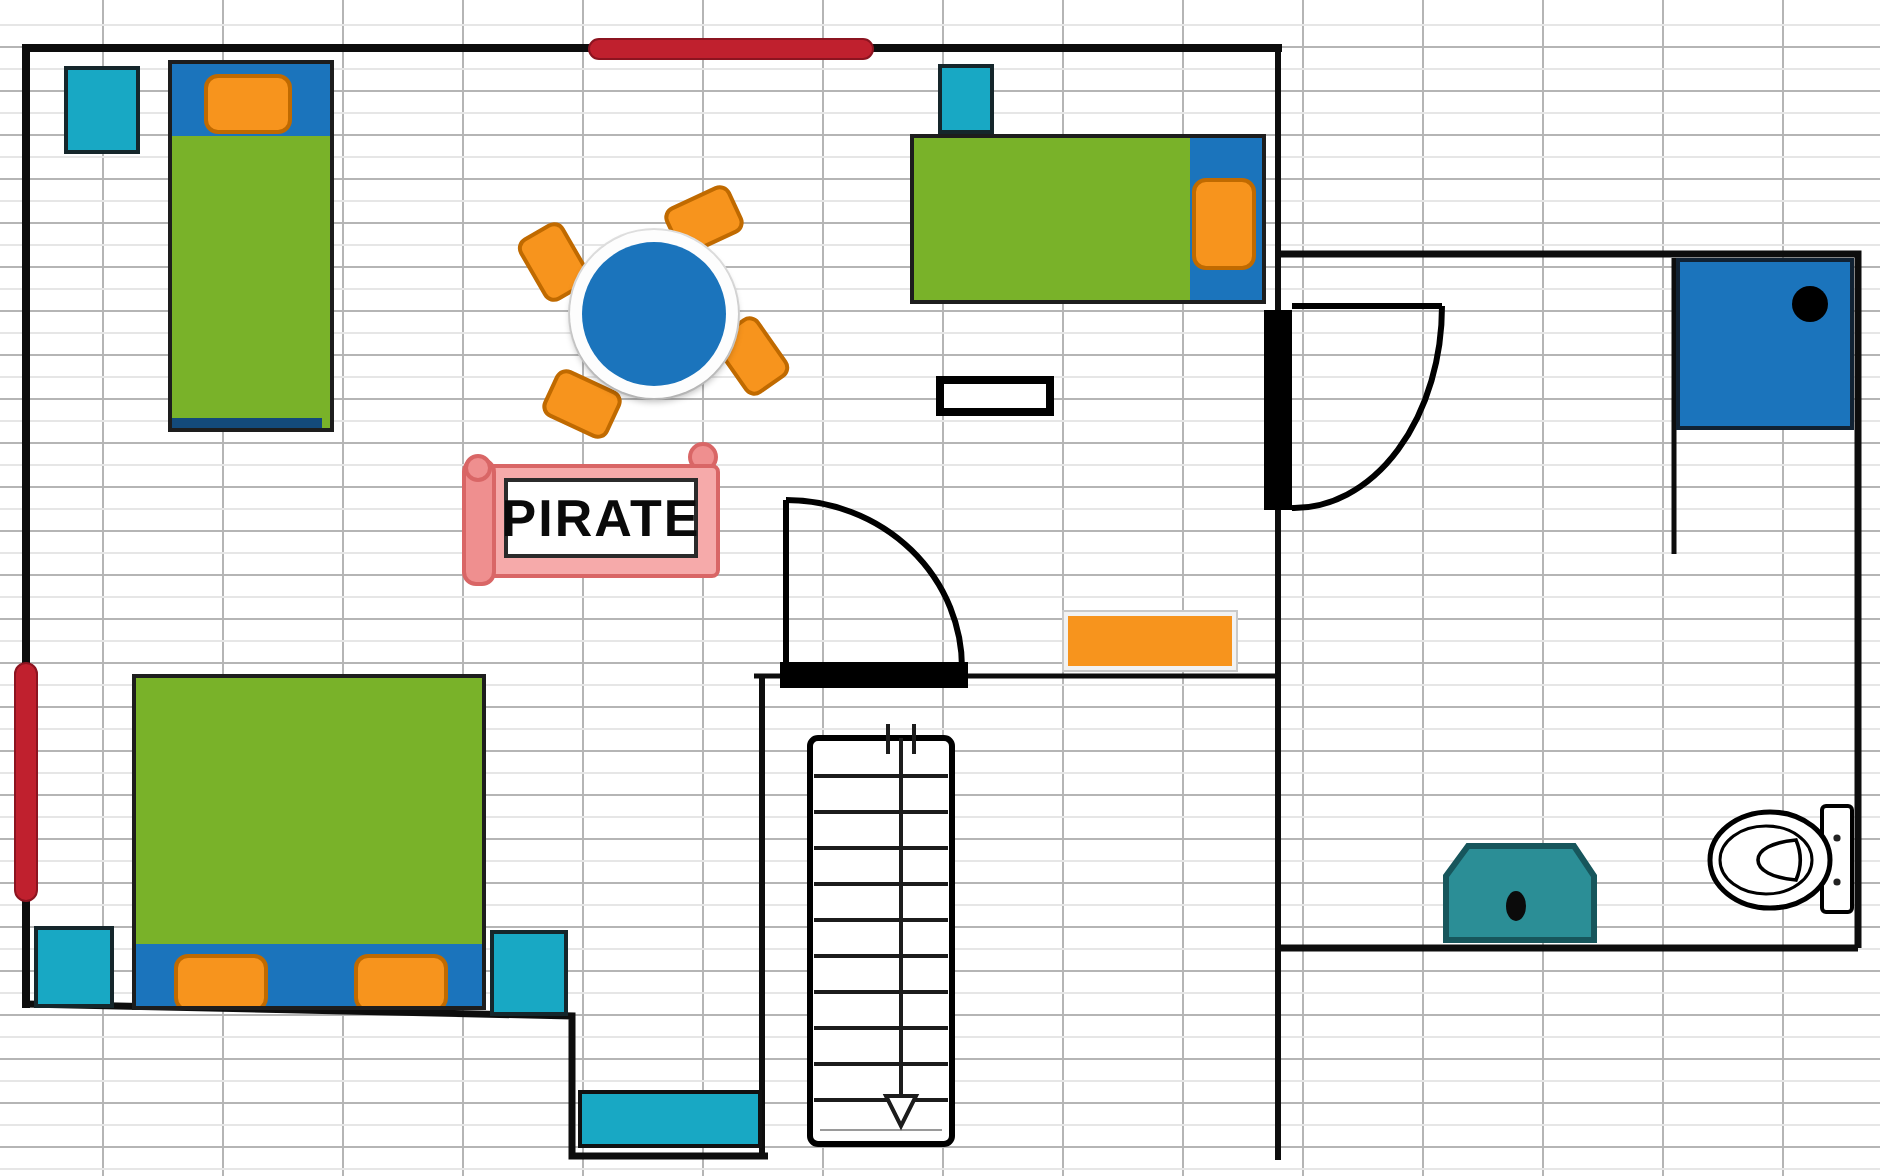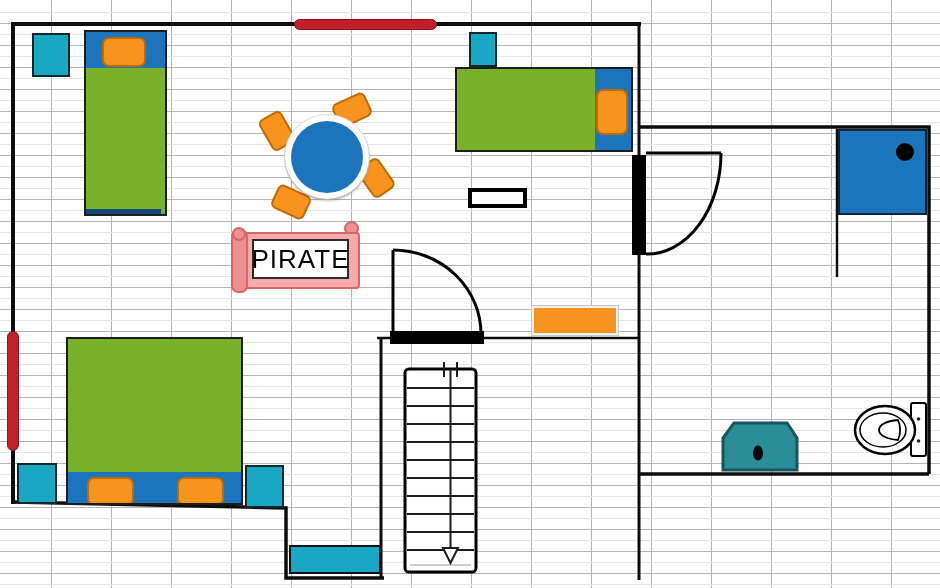--- a/index.html
+++ b/index.html
@@ -42,21 +42,21 @@
   .shower .drain{position:absolute;background:#000;border-radius:50%;width:18px;height:18px;}
 
   
   .banner{width:128px;height:64px;}
   .banner .scroll-left{position:absolute;left:0;top:3px;width:13px;height:60px;background:var(--pink-mid,#ef8f8f);border:2px solid var(--pink-dark,#c0504d);border-radius:7px;}
   .banner .curl-tl{position:absolute;left:1px;top:1px;width:10px;height:10px;background:var(--pink-mid,#ef8f8f);border:2px solid var(--pink-dark,#c0504d);border-radius:50%;}
   .banner .curl-tr{position:absolute;left:113px;top:-5px;width:11px;height:11px;background:var(--pink-mid,#ef8f8f);border:2px solid var(--pink-dark,#c0504d);border-radius:50%;}
   .banner .body{position:absolute;left:5px;top:6px;width:120px;height:53px;background:var(--pink,#f6aaaa);border:2px solid var(--pink-dark,#d96666);border-radius:4px;}
   .banner .label{position:absolute;left:21px;top:13px;width:93px;height:36px;background:#fff;border:2px solid #2b2b2b;
     display:flex;align-items:center;justify-content:center;
-    font-size:26px;letter-spacing:1px;color:#0a0a0a;font-weight:400;}
+    font-size:26px;letter-spacing:1px;color:#0a0a0a;font-weight:700;}
 </style>
 </head>
 <body>
 
 <div class="plan">
 
   <svg width="940" height="588" viewBox="0 0 940 588">
 
     <g stroke="#0d0d0d" fill="none">
       <path d="M13,504 L13,24 L641,24" stroke-width="4"></path>

